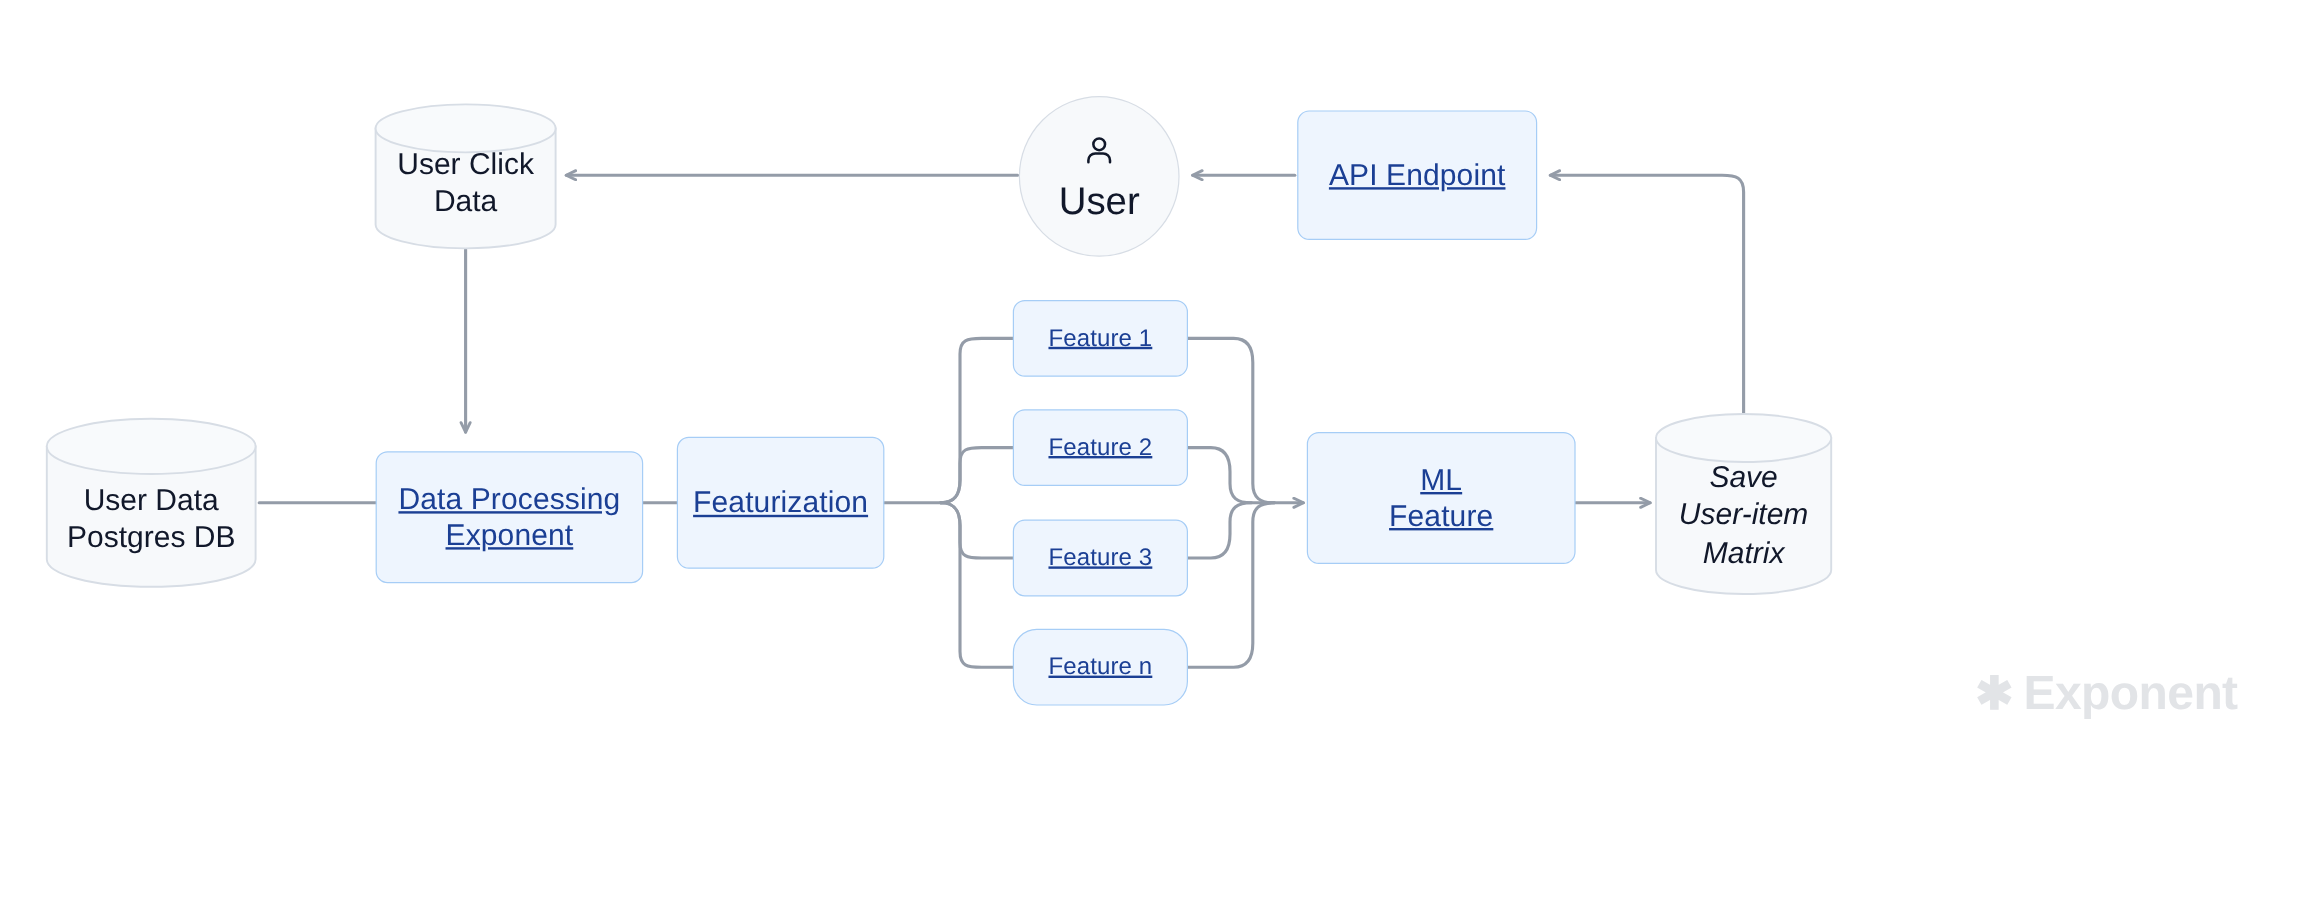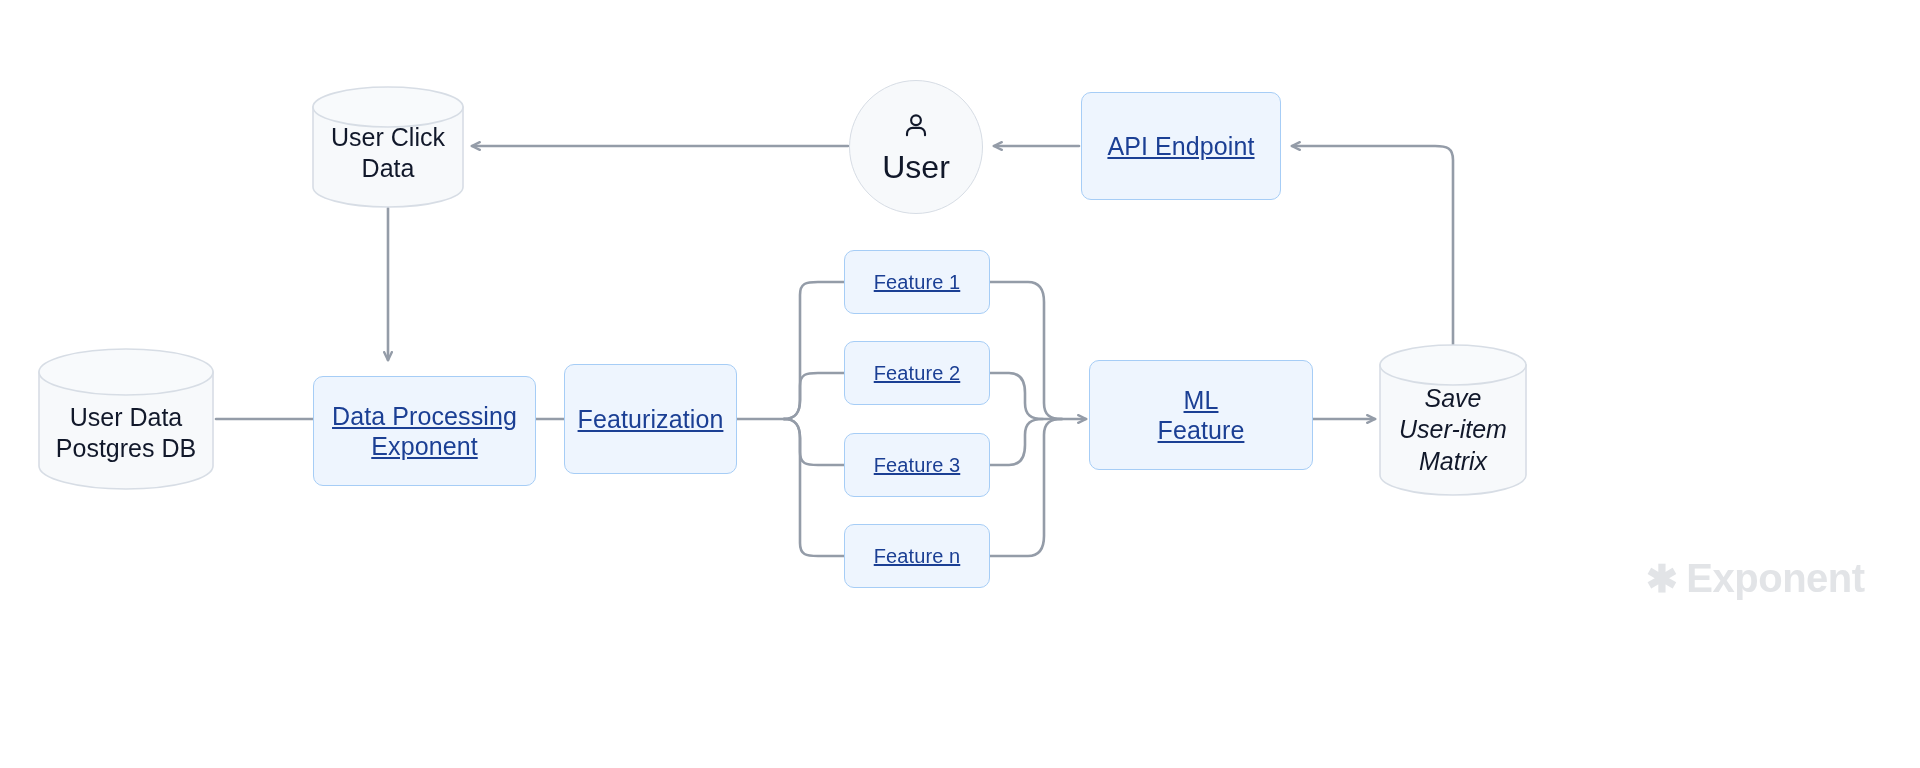--- a/index.html
+++ b/index.html
@@ -210,21 +210,21 @@
   </div>
 
   <div class="node box small" style="left:844px; top:341px; width:146px; height:64px;">
     <span>Feature 2</span>
   </div>
 
   <div class="node box small" style="left:844px; top:433px; width:146px; height:64px;">
     <span>Feature 3</span>
   </div>
 
-  <div class="node box small" style="left:844px; top:524px; width:146px; height:64px;">
+  <div class="node box small" style="left:844px; top:524px; width:146px; height:64px;border-radius:20px;">
     <span>Feature n</span>
   </div>
 
   <div class="node box" style="left:1089px; top:360px; width:224px; height:110px; flex-direction:column;">
     <span>ML</span>
     <span>Feature</span>
   </div>
 
   <div class="cyl" style="left:1379px; top:344px; width:148px; height:152px;">
     <svg width="148" height="152" viewBox="0 0 148 152">

